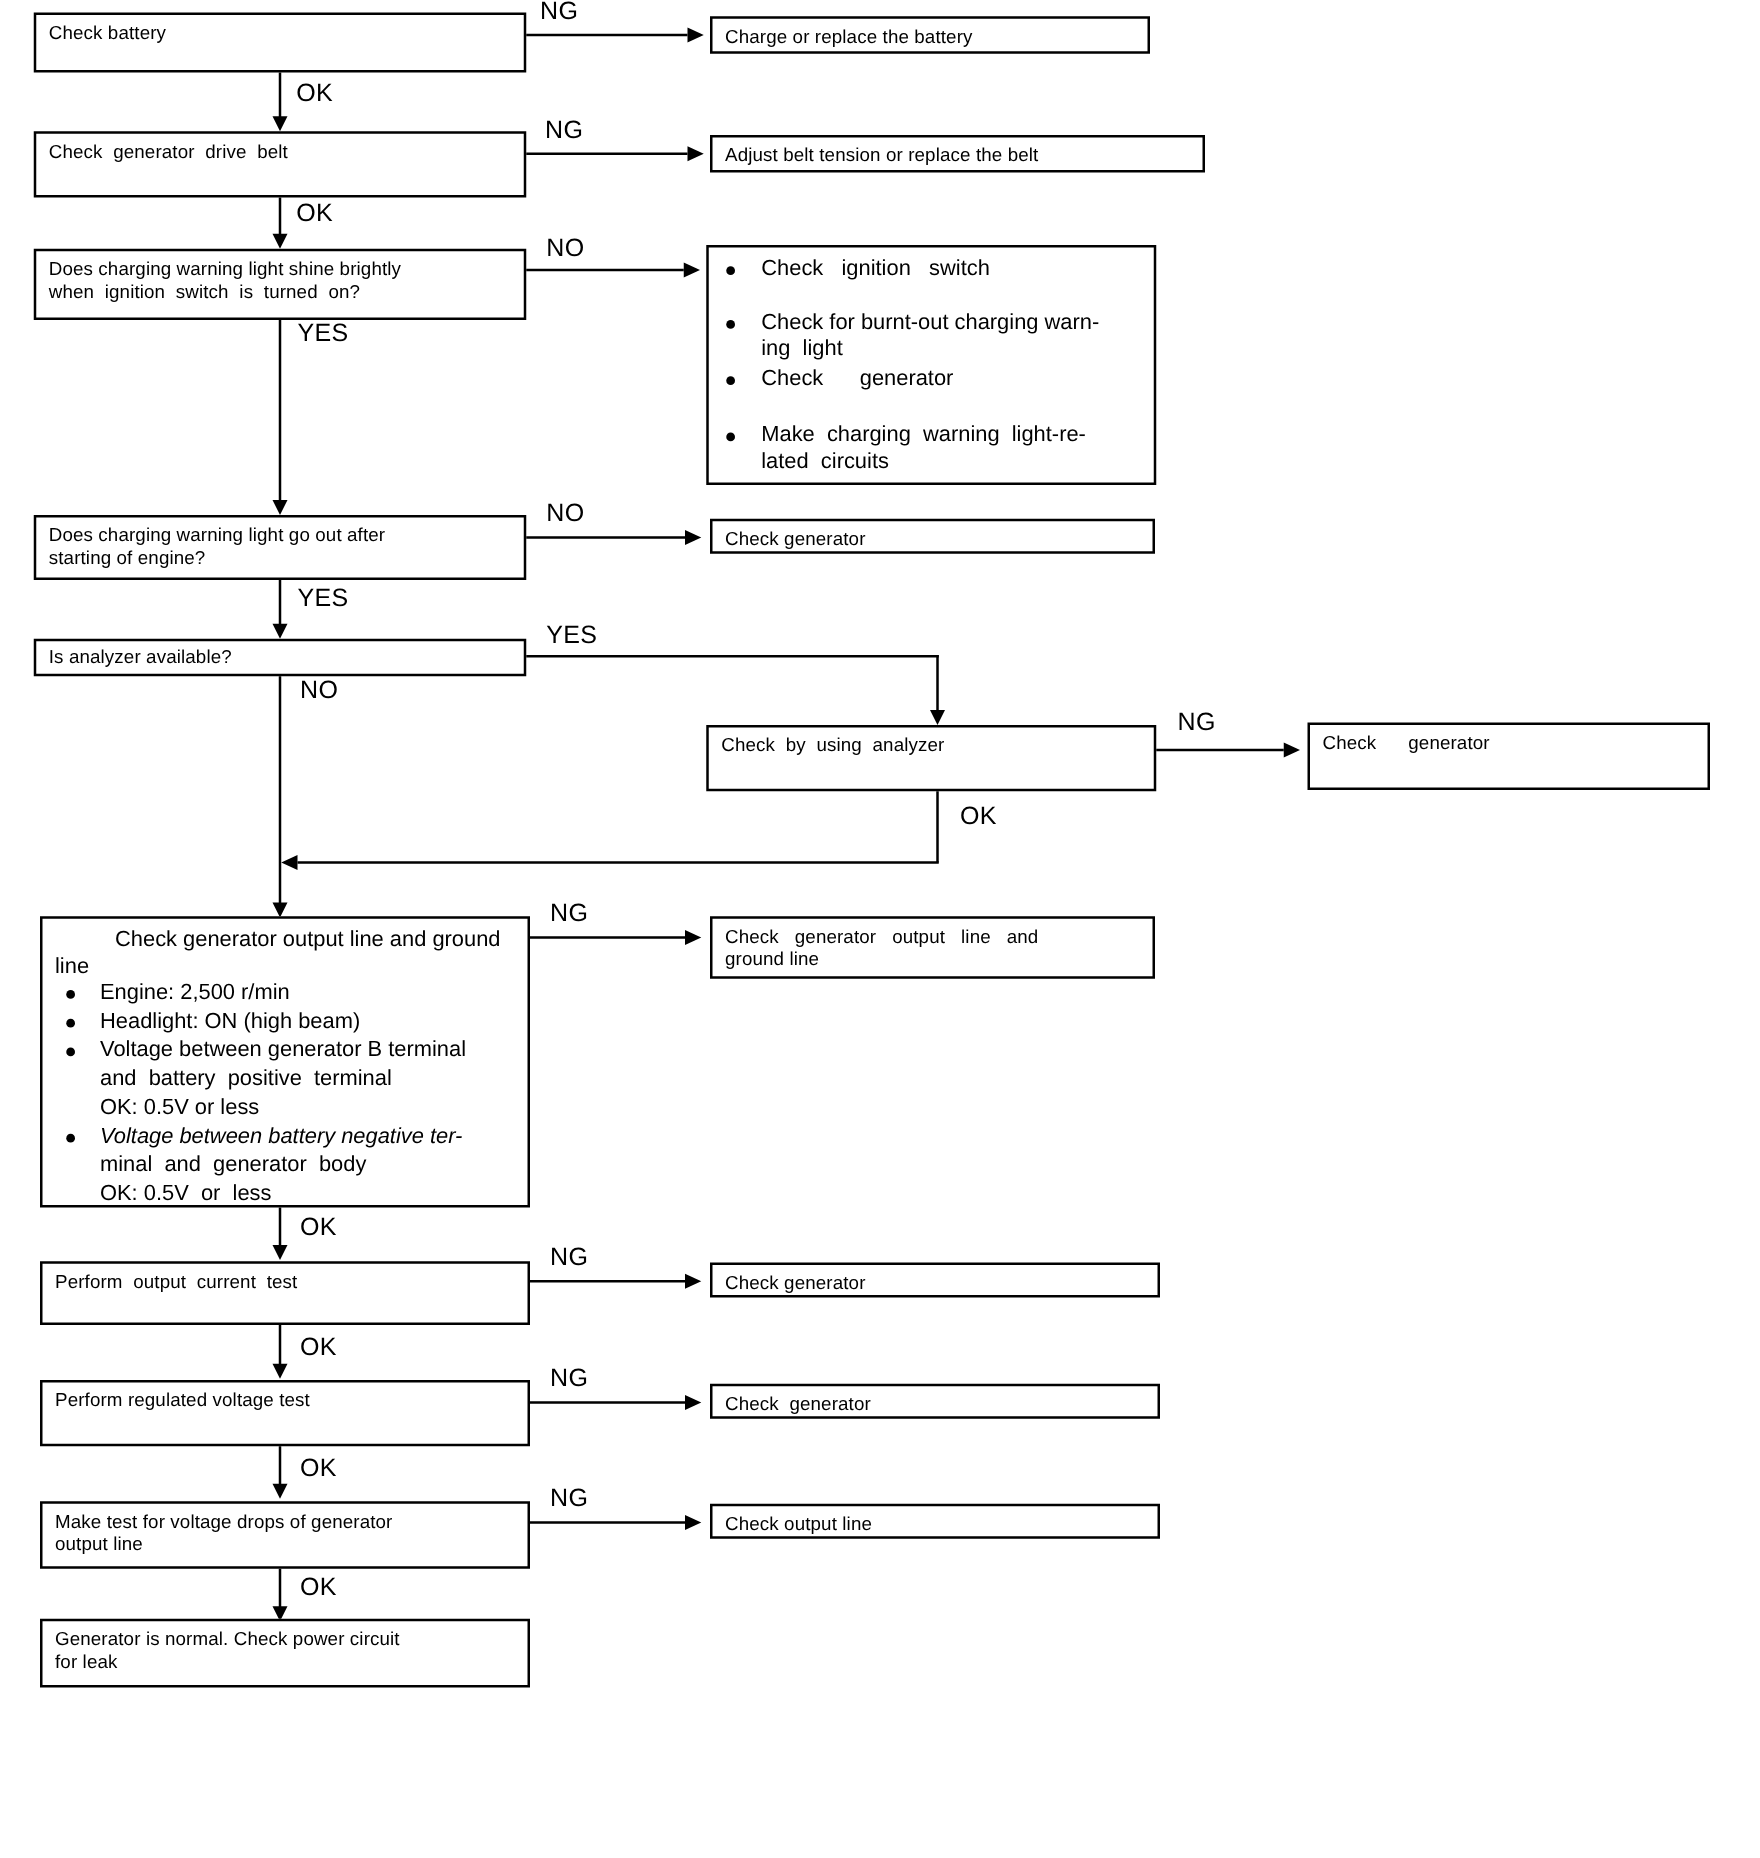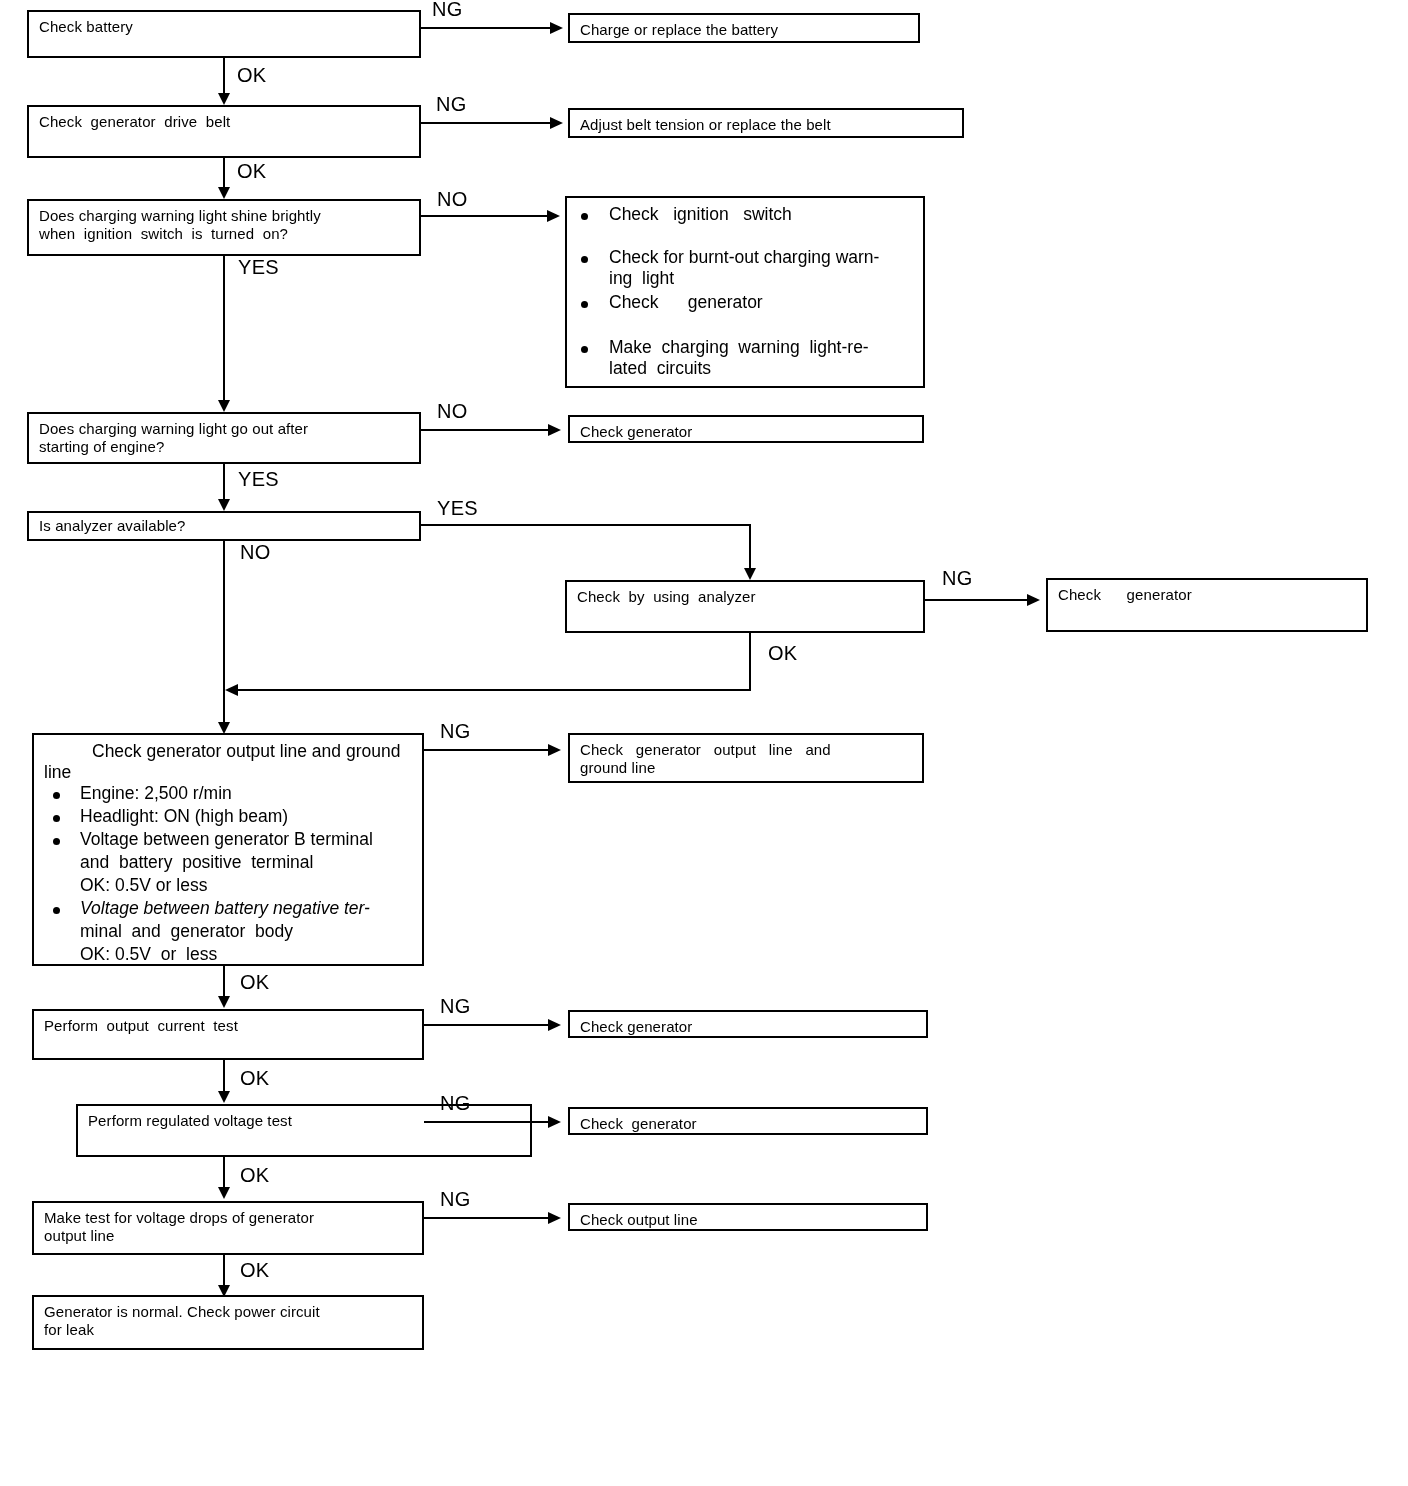--- a/index.html
+++ b/index.html
@@ -240,21 +240,21 @@
   <div class="elabel" style="left:440px; top:995px;">NG</div>
 
   <div class="box" style="left:568px; top:1010px; width:360px; height:28px;">
     <span class="ln">Check generator</span>
   </div>
 
   <div class="edge vline" style="left:223px; top:1060px; height:33px;"></div>
   <div class="arrow-down" style="left:218px; top:1091px;"></div>
   <div class="elabel" style="left:240px; top:1067px;">OK</div>
 
-  <div class="box" style="left:32px; top:1104px; width:456px; height:53px;margin-left:44px;">
+  <div class="box" style="left:32px; top:1104px; width:392px; height:53px;">
     <span class="ln">Perform regulated voltage test</span>
   </div>
 
   <div class="edge hline" style="left:424px; top:1121px; width:124px;"></div>
   <div class="arrow-right" style="left:548px; top:1116px;"></div>
   <div class="elabel" style="left:440px; top:1092px;">NG</div>
 
   <div class="box" style="left:568px; top:1107px; width:360px; height:28px;">
     <span class="ln">Check  generator</span>
   </div>

